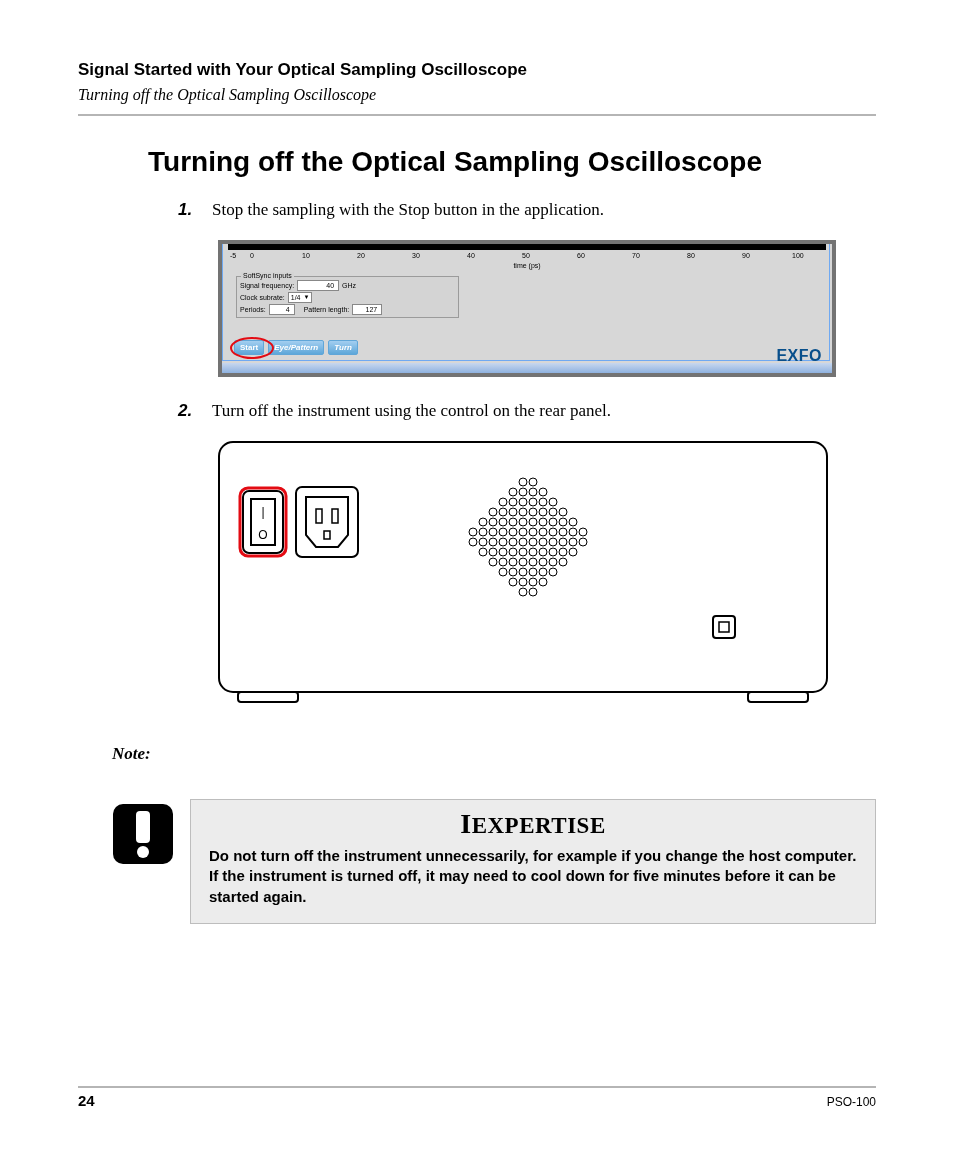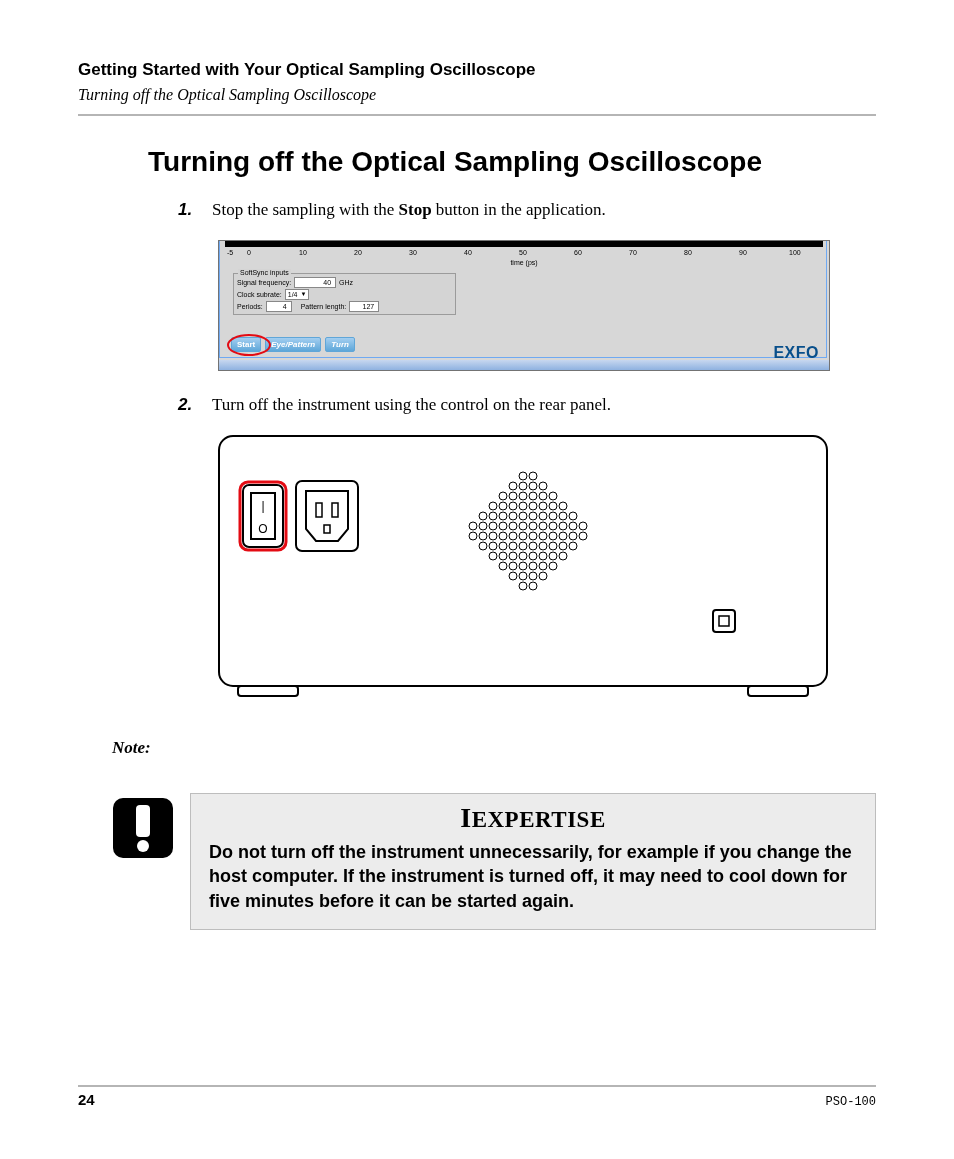--- a/index.html
+++ b/index.html
@@ -12,24 +12,24 @@
   .hdr-rule{border:none;border-top:2px solid #b5b5b5;margin:10px 0 30px 0;}
 
   
   .title{font-family:Verdana,Arial,Helvetica,sans-serif;font-weight:700;font-size:28px;margin:0 0 22px 70px;}
 
   
   .lead{font-family:Verdana,Arial,Helvetica,sans-serif;font-style:italic;font-weight:700;font-size:16px;margin:0 0 8px 100px;}
   .step{margin:0 0 20px 100px;font-size:17px;display:flex;}
   .step .num{font-family:Verdana,Arial,Helvetica,sans-serif;font-weight:700;font-style:italic;width:34px;flex:none;}
   .step .txt{font-family:Georgia,serif;}
-  .step .txt .b{font-weight:700;}
-
-  
-  .fig1{margin:0 16px 24px 140px;width:610px;height:129px;border:1px solid #737373;position:relative;overflow:hidden;background:#d7d7d7;}
+  .step .txt .b{font-weight:400;}
+
+  
+  .fig1{margin:0 16px 24px 140px;width:610px;height:129px;border:4px solid #737373;position:relative;overflow:hidden;background:#d7d7d7;}
   .fig1 .frame{position:absolute;top:0;left:0;right:2px;border:1px solid #6fa9f2;border-top:none;height:117px;box-sizing:border-box;}
   .fig1 .plot{position:absolute;top:0;left:6px;right:6px;height:6px;background:#000;}
   .fig1 .xaxis{position:absolute;top:8px;left:10px;right:10px;height:20px;font:7px/1 Arial;color:#000;}
   .fig1 .xaxis span{position:absolute;top:0;}
   .fig1 .xlabel{position:absolute;top:18px;left:0;right:0;text-align:center;font:7px Arial;}
   .fig1 .panel{position:absolute;top:32px;left:12px;width:215px;border:1px solid #9b9b9b;background:#d4d4d4;font:7px Arial;color:#000;padding:2px 3px 1px 3px;}
   .fig1 .panel .row{display:flex;align-items:center;margin:1px 0;gap:3px;}
   .fig1 .panel .lbl{white-space:nowrap;}
   .fig1 .panel .fld{background:#fff;border:1px solid #888;padding:0 4px;height:9px;line-height:9px;display:inline-block;text-align:right;}
   .fig1 .panel .sel{background:#fff;border:1px solid #888;padding:0 2px;height:9px;line-height:9px;display:inline-flex;align-items:center;}
@@ -53,34 +53,34 @@
   .note .lbl b{font-weight:700;}
   .note .txt{font-style:italic;font-family:Georgia,serif;}
 
   
   .imp-wrap{display:flex;margin:0 0 0 34px;}
   .imp-icon{width:78px;flex:none;padding-top:4px;}
   .imp-icon svg{width:62px;height:62px;}
   .imp-box{flex:1;background:#ececec;border:1px solid #bdbdbd;padding:8px 18px 16px 18px;}
   .imp-title{font-family:Georgia,serif;font-weight:700;font-size:23px;text-align:center;margin-bottom:6px;font-variant:small-caps;letter-spacing:0.5px;}
   .imp-title .cap{font-size:28px;}
-  .imp-body{font-family:Verdana,Arial,Helvetica,sans-serif;font-weight:700;font-size:18px;line-height:1.35;}
+  .imp-body{font-family:Verdana,Arial,Helvetica,sans-serif;font-weight:700;font-size:15px;line-height:1.35;}
 
   
   .ftr{position:absolute;left:78px;right:78px;bottom:50px;}
   .ftr-rule{border:none;border-top:2px solid #b5b5b5;margin:0 0 4px 0;}
   .ftr-row{display:flex;justify-content:space-between;align-items:baseline;}
   .pg{font-family:Verdana,Arial,Helvetica,sans-serif;font-weight:700;font-size:15px;}
-  .model{font-family:Liberation Mono, monospace;font-size:12px;}
+  .model{font-family:Liberation Sans, sans-serif;font-size:12px;}
 </style>
 </head>
 <body>
 
 <div class="page">
-  <div class="hdr-chap">Getting Started with Your Optical Sampling Oscilloscope</div>
+  <div class="hdr-chap">Signal Started with Your Optical Sampling Oscilloscope</div>
   <div class="hdr-sec">Turning off the Optical Sampling Oscilloscope</div>
   <hr class="hdr-rule">
 
   <h1 class="title">Turning off the Optical Sampling Oscilloscope</h1>
 
 
   <div class="step">
     <div class="num">1.</div>
     <div class="txt">
       <span>Stop the sampling with the </span><span class="b">Stop</span><span> button in the application.</span>

